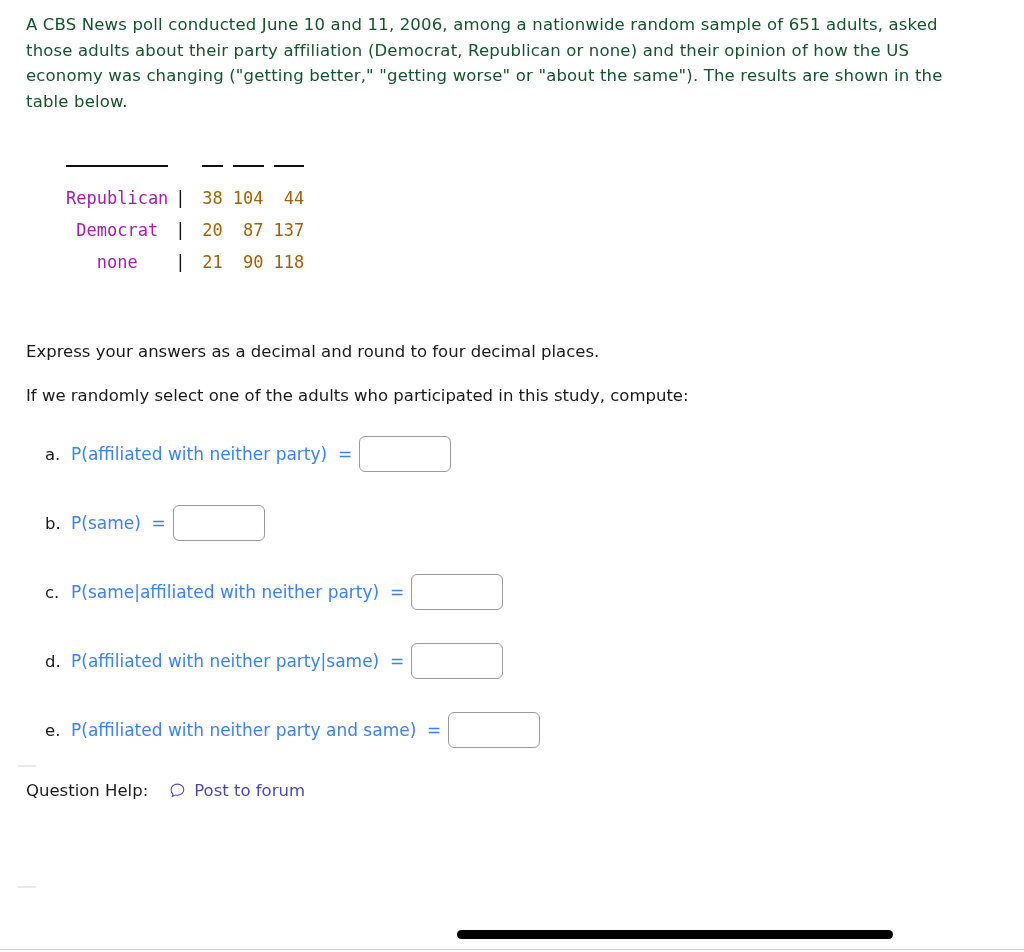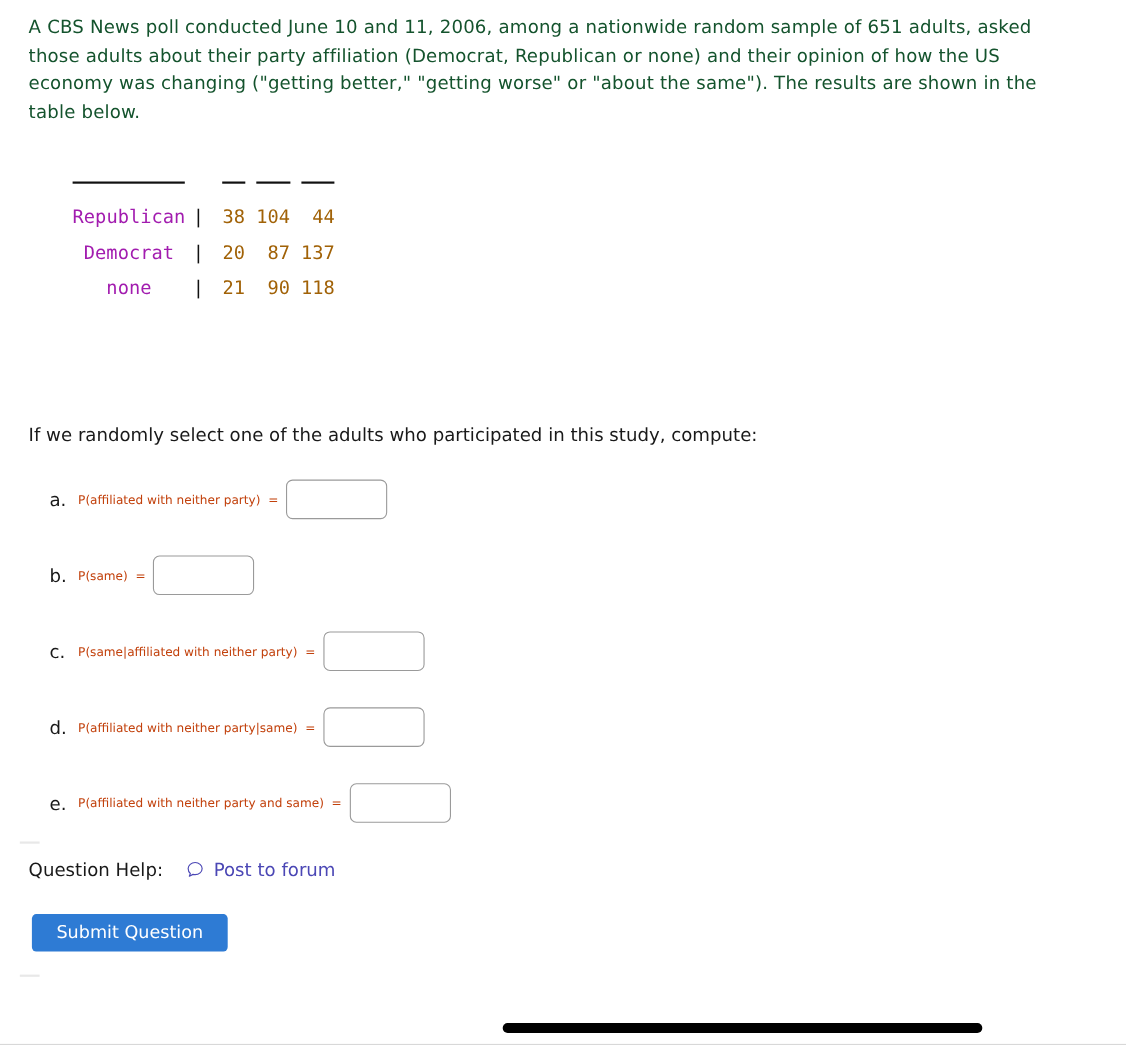--- a/index.html
+++ b/index.html
@@ -124,22 +124,22 @@
   }
   .qmarker {
     width: 26px;
     min-width: 26px;
     text-align: left;
     font-size: 16.5px;
     color: #191919;
     padding-left: 19px;
   }
   .qlabel {
-    font-size: 11px;
-    color: #c2410c;
+    font-size: 17px;
+    color: #3b82f6;
     white-space: pre;
     padding-right: 7px;
   }
   .ansbox {
     width: 92px;
     height: 36px;
     border: 1.4px solid #9a9a9a;
     border-radius: 6px;
     background: #fff;
     box-sizing: border-box;
@@ -258,20 +258,21 @@
         <td class="rowlabel">none</td>
         <td class="vbar">|</td>
         <td class="num pad-l">21</td>
         <td class="num pad-l">90</td>
         <td class="num pad-l">118</td>
       </tr>
     </tbody>
       </table>
   </div>
 
+  <div class="prompt" id="prompt-decimal">Express your answers as a decimal and round to four decimal places.</div>
   <div class="prompt" id="prompt-compute">If we randomly select one of the adults who participated in this study, compute:</div>
 
   <div class="qlist">
 
     <div class="qitem">
       <span class="qmarker">a.</span>
       <span class="qlabel">P(affiliated with neither party)  =</span>
       <input class="ansbox" type="text" placeholder="" style="">
     </div>
 
@@ -306,20 +307,19 @@
     <a class="forum-link">
       <svg class="bubble-icon" viewBox="0 0 20 20">
         <path d="M16.6 9.1c0 3.2-3 5.8-6.7 5.8c-0.7 0-1.4-0.1-2.05-0.27
                  l-3.5 1.75 0.95-2.6C3.9 12.73 3.2 11 3.2 9.1
                  c0-3.2 3-5.8 6.7-5.8S16.6 5.9 16.6 9.1z" fill="none" stroke="#4b47b5" stroke-width="1.1" stroke-linejoin="round"></path>
       </svg>
       <span class="forum-text">Post to forum</span>
     </a>
   </div>
 
-  <button class="submit-btn">Submit Question</button>
 
   <div class="edge-mark" id="edge-mark-top"></div>
   <div class="edge-mark" id="edge-mark-bottom"></div>
   <div class="home-indicator"></div>
   <div class="bottom-hairline"></div>
 
 </div>
 
 </body></html>

